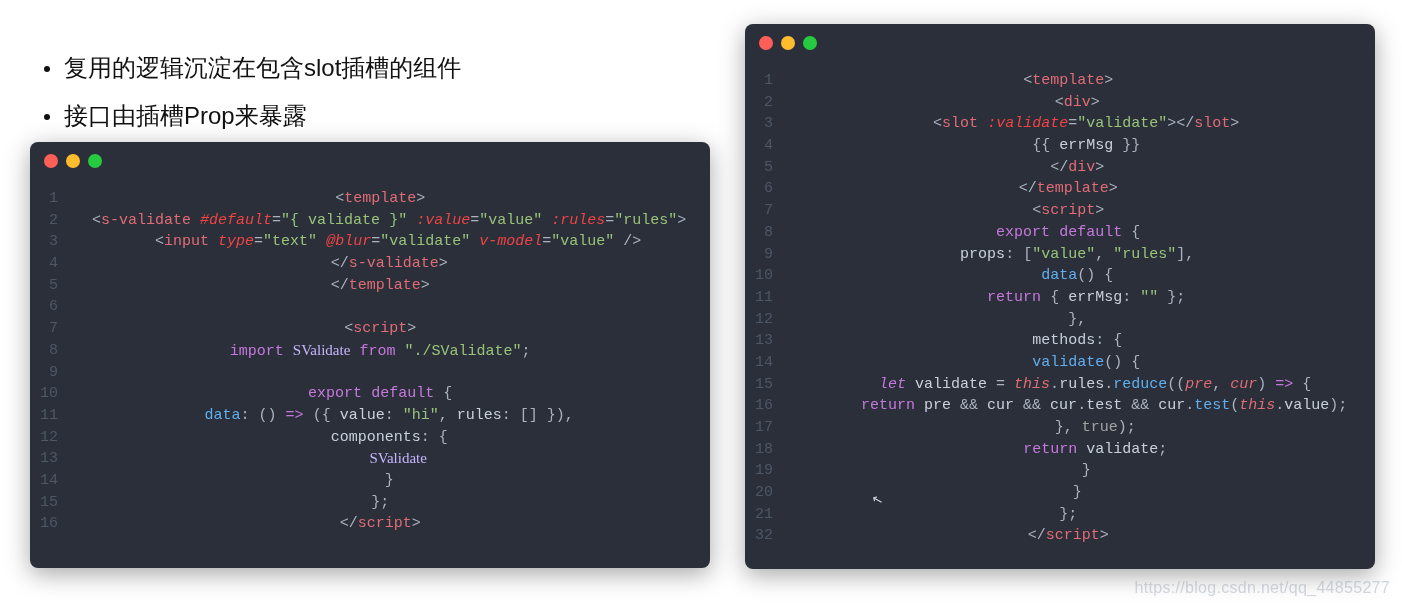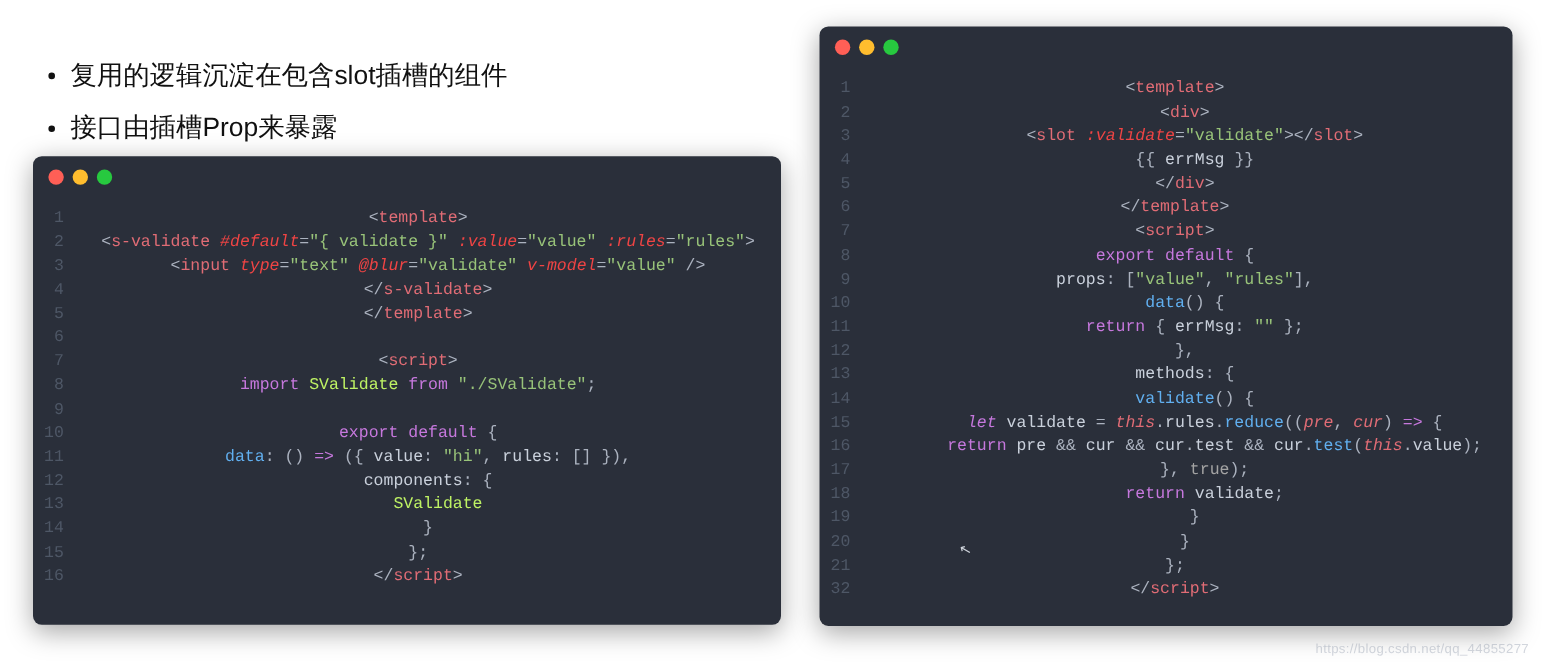--- a/index.html
+++ b/index.html
@@ -69,31 +69,31 @@
     white-space: pre;
     text-align: center;
   }
   .code .line { height: 21.7px; }
   .t-tag   { color: #e06c75; }       
   .t-attr  { color: #ef4444; font-style: italic; } 
   .t-punc  { color: #abb2bf; }       
   .t-str   { color: #98c379; }       
   .t-kw    { color: #c678dd; }       
   .t-kw2   { color: #c678dd; font-style: italic; }
-  .t-ident { color: #bef264; }       
+  .t-ident { color: #c4b5fd; font-family: Liberation Serif, serif; }       
   .t-fn    { color: #61afef; }       
   .t-this  { color: #e06c75; font-style: italic; }
   .t-arg   { color: #e06c75; font-style: italic; }
   .t-bool  { color: #a3a3a3; }
   .t-plain { color: #c9d0db; }
   .watermark {
     position: absolute;
     right: 12px; bottom: 6px;
     color: rgba(130,140,160,0.35);
-    font-size: 12px;
+    font-size: 16px;
     letter-spacing: 0.3px;
   }
   .overlay-red {
     position: absolute;
     color: rgba(200,50,50,0.55);
     font-size: 14px;
     font-weight: 500;
     pointer-events: none;
   }
   .cursor-arrow {

